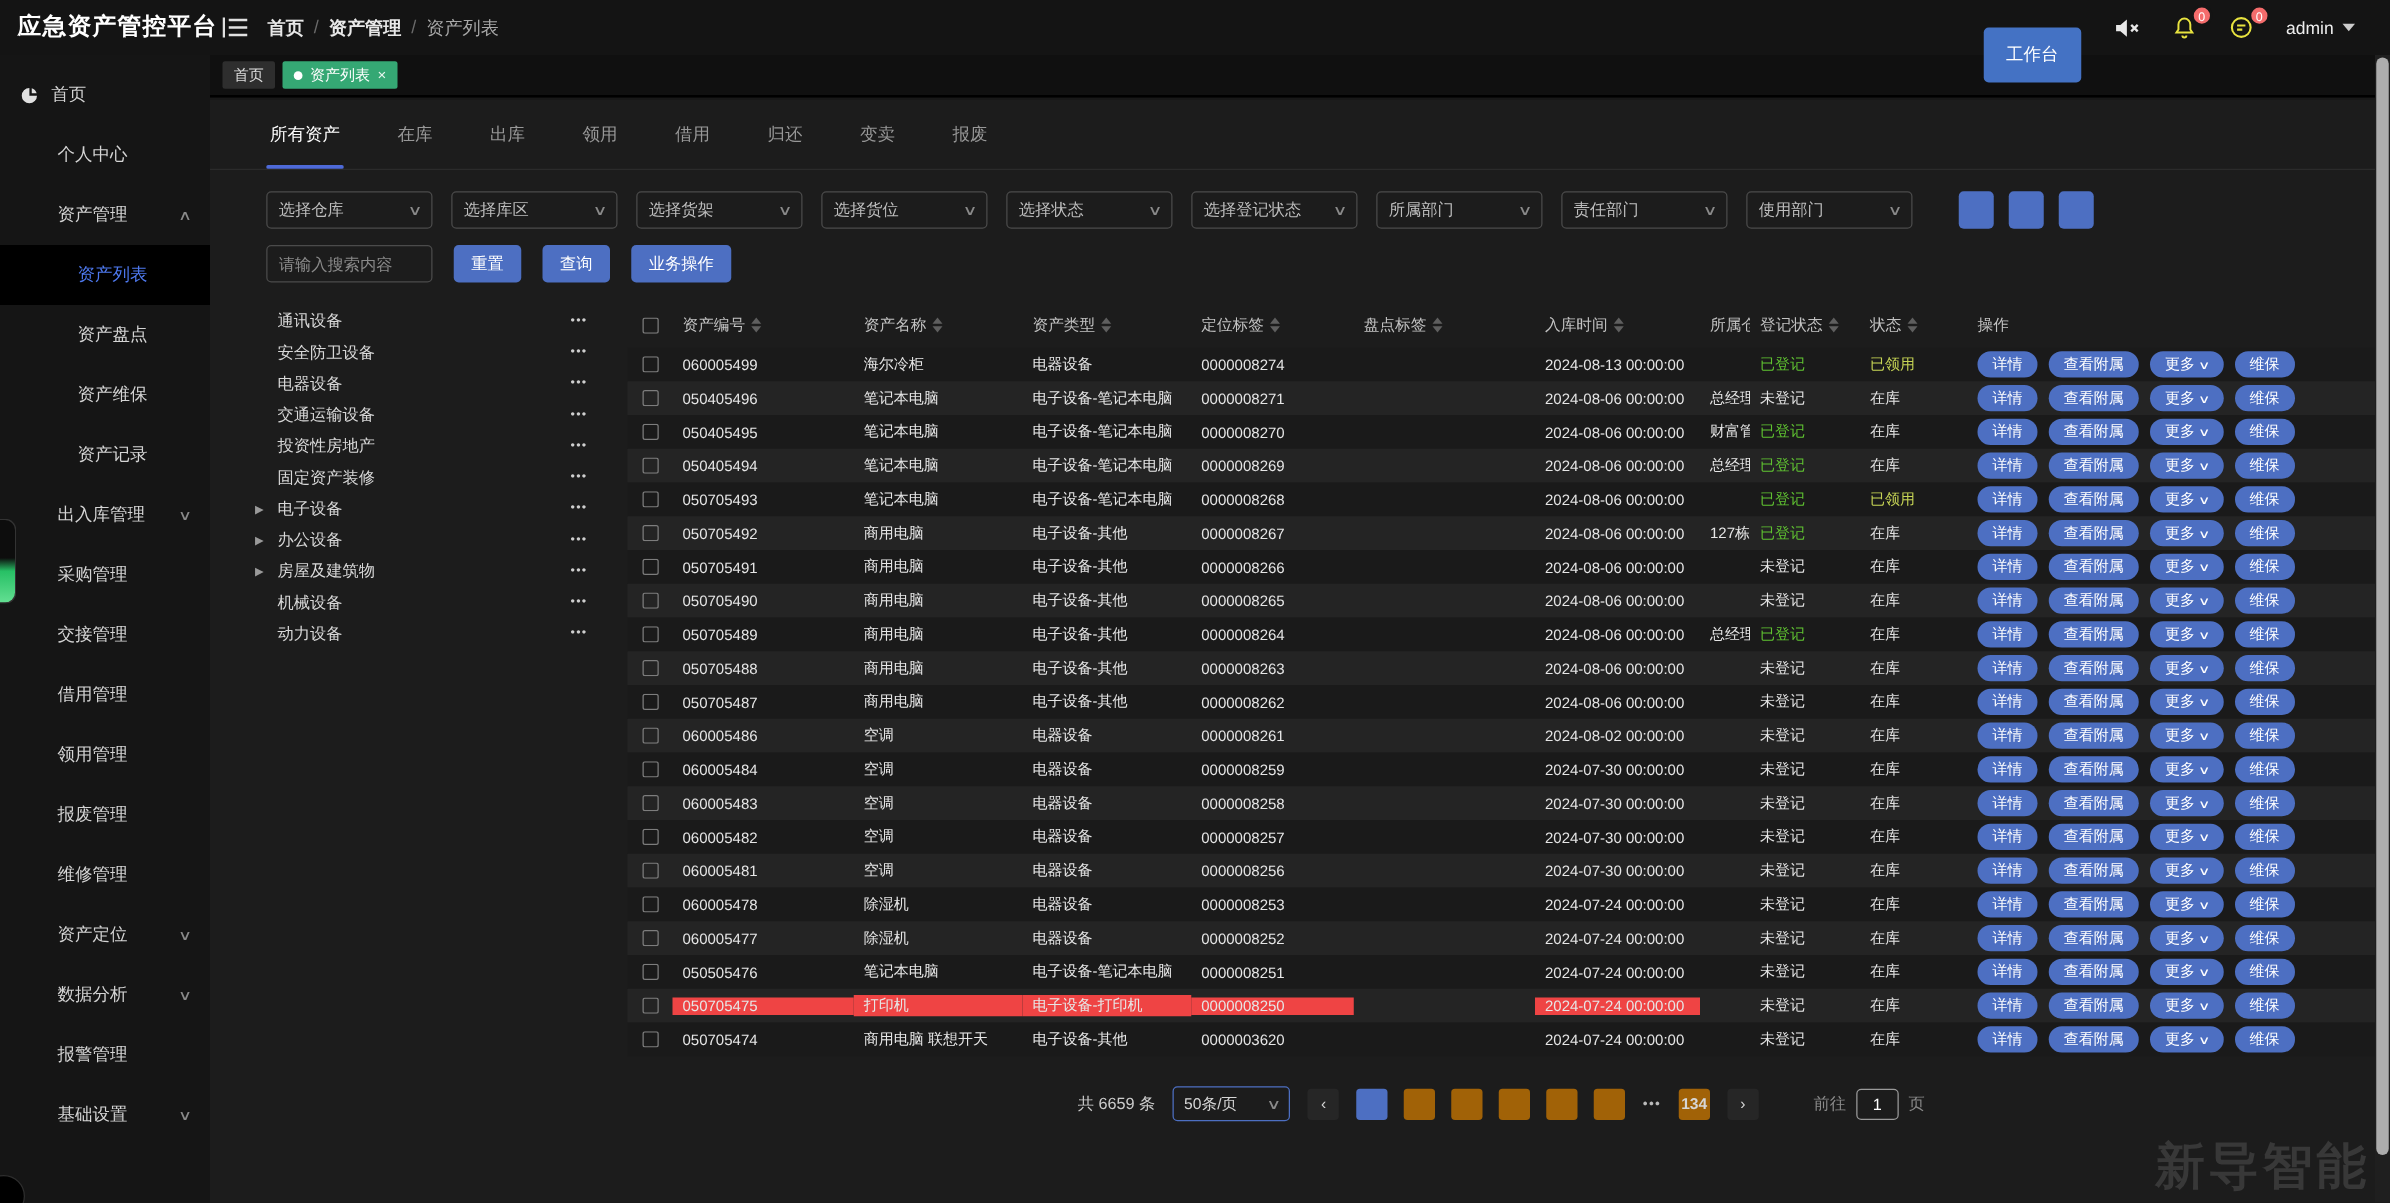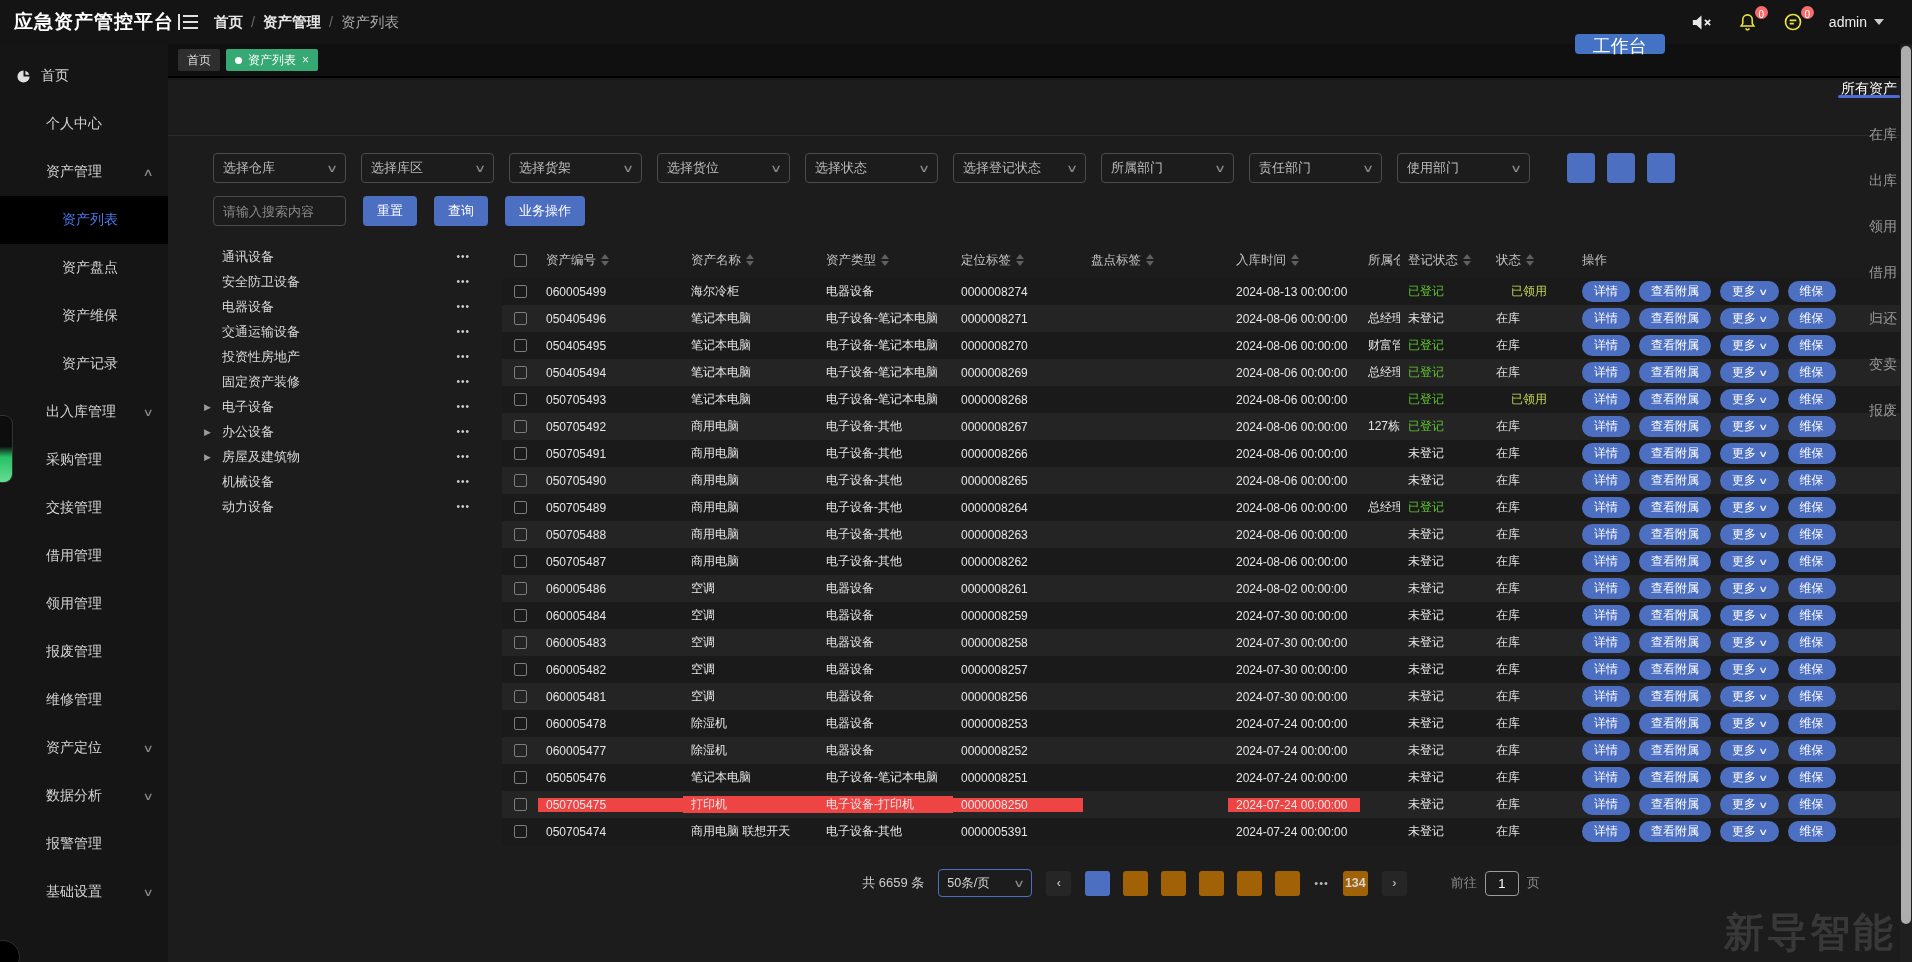--- a/index.html
+++ b/index.html
@@ -8,21 +8,21 @@
 
   
   #topbar { position:absolute; left:0; top:0; width:1912px; height:44px; background:#141414; z-index:5; }
   #logo { position:absolute; left:14px; top:0; height:44px; line-height:44px; font-size:19px; font-weight:bold; color:#fff; letter-spacing:1px; }
   #hamburger { position:absolute; left:178px; top:13px; width:20px; height:18px; cursor:pointer; }
   #breadcrumb { position:absolute; left:214px; top:0; height:44px; display:flex; align-items:center; gap:8px; font-size:14.5px; }
   .crumb { color:#e8e8e8; font-weight:bold; }
   .crumb.last { color:#a8a8a8; font-weight:normal; }
   .crumb-sep { color:#6a6a6a; }
   #topbar-right { position:absolute; right:28px; top:0; height:44px; display:flex; align-items:center; gap:26px; }
-  .btn-workbench { background:#4472c4; color:#fff; border:none; border-radius:4px; height:20px; padding:0 18px; font-size:18px; cursor:pointer;margin-top:44px; }
+  .btn-workbench { background:#4472c4; color:#fff; border:none; border-radius:4px; height:44px; padding:0 18px; font-size:14px; cursor:pointer;margin-top:44px; }
   .icon-wrap { position:relative; display:flex; align-items:center; }
   .badge { position:absolute; top:-8px; right:-13px; min-width:17px; height:17px; border-radius:9px; background:#f56c6c; color:#fff;
     font-size:10px; line-height:17px; text-align:center; border:2px solid #141414; padding:0 2px; }
   #user { display:flex; align-items:center; gap:7px; font-size:14px; color:#eee; cursor:pointer; }
   .caret-down { width:0; height:0; border-left:5px solid transparent; border-right:5px solid transparent; border-top:6px solid #ccc; }
 
   
   #sidebar { position:absolute; left:0; top:44px; width:168px; height:918px; background:#151515; padding-top:8px; z-index:4; }
   .s-item { height:48px; display:flex; align-items:center; font-size:14px; color:#d4d4d4; cursor:pointer; }
   .s-item.ind0 { padding-left:16px; gap:10px; }
@@ -35,21 +35,21 @@
   
   #tagbar { position:absolute; left:168px; top:44px; right:12px; height:34px; background:#101010; display:flex; align-items:center;
     gap:6px; padding-left:10px; border-bottom:2px solid #000; z-index:3; }
   .tagv { height:22px; display:flex; align-items:center; gap:6px; padding:0 9px; font-size:12px; background:#2e2e2e; color:#ddd; border-radius:2px; cursor:pointer; }
   .tagv.active { background:#35a874; color:#fff; }
   .tag-dot { width:7px; height:7px; border-radius:50%; background:#fff; }
   .tag-close { font-size:12px; color:#eaf7f0; }
 
   
   #content { position:absolute; left:168px; top:80px; right:12px; bottom:0; background:#1c1c1c; }
-  #tabs { height:56px; display:flex; align-items:flex-end; gap:28px; padding-left:45px; border-bottom:1px solid #2b2b2b;flex-direction:column; }
+  #tabs { height:56px; display:flex; align-items:flex-start; gap:40px; padding-left:45px; border-bottom:1px solid #2b2b2b; }
   .tab { position:relative; height:100%; display:flex; align-items:center; font-size:14px; color:#979797; cursor:pointer; padding:0 3px; }
   .tab.active { color:#fff; }
   .tab.active::after { content:""; position:absolute; left:0; right:0; bottom:0; height:3px; background:#4e6ad8; border-radius:2px; }
 
   .filter-row { display:flex; padding-left:45px; }
   #filter-row1 { margin-top:17px; gap:15px; }
   #filter-row2 { margin-top:13px; gap:17px; }
   .select { width:133px; height:30px; border:1px solid #4b4b4b; border-radius:4px; display:flex; align-items:center;
     padding:0 9px; font-size:13px; color:#bdbdbd; background:#1c1c1c; cursor:pointer; }
   .sel-label { flex:1; white-space:nowrap; overflow:hidden; }
@@ -78,21 +78,21 @@
   .sort .up { border-bottom:5px solid #5f5f5f; }
   .sort .dn { border-top:5px solid #5f5f5f; }
   .trow { height:27px; font-size:12px; color:#e6e6e6; }
   .trow:nth-child(odd) { background:#1a1a1a; }
   .trow:nth-child(even) { background:#242424; }
   .cell { padding-left:8px; white-space:nowrap; overflow:hidden; }
   .trow.highlight > .cell:nth-child(n+2):nth-child(-n+8) { background:#ef4444; }
   .checkbox { display:inline-block; width:13px; height:13px; border:1px solid #7d7d7d; border-radius:2px; background:transparent; cursor:pointer; }
   .c-check { display:flex; align-items:center; justify-content:center; padding-left:0; }
   .green { color:#5fc131; }
-  .lime { color:#c6d455;margin-left:15px; }
+  .lime { color:#c6d455; }
   .plain { color:#e3e3e3; }
   .c-ops { display:flex; gap:9px; align-items:center; overflow:visible; }
   .pill { background:#4d6fc2; color:#fff; border:none; border-radius:11px; height:21px; padding:0 12px; font-size:12px;
     display:flex; align-items:center; gap:4px; cursor:pointer; white-space:nowrap; }
   .pchev { font-size:9px; transform:scaleX(1.5); }
 
   
   #pagination { display:flex; align-items:center; justify-content:center; gap:14px; margin-top:24px; font-size:13px; color:#ccc; }
   .pg-select { width:94px; height:28px; border:1px solid #4d6fc2; border-radius:4px; display:flex; align-items:center;
     padding:0 8px; font-size:12.5px; color:#d6d6d6; cursor:pointer; }
@@ -953,21 +953,21 @@
               <button class="pill">维保</button>
             </div>
           </div>
           <div class="trow">
             <div class="cell c-check">
               <span class="checkbox"></span>
             </div>
             <div class="cell">050705474</div>
             <div class="cell">商用电脑 联想开天</div>
             <div class="cell">电子设备-其他</div>
-            <div class="cell">0000005391</div>
+            <div class="cell">0000003620</div>
             <div class="cell"></div>
             <div class="cell">2024-07-24 00:00:00</div>
             <div class="cell"></div>
             <div class="cell"><span class="plain">未登记</span></div>
             <div class="cell"><span class="plain">在库</span></div>
             <div class="cell c-ops">
               <button class="pill">详情</button>
               <button class="pill">查看附属</button>
               <button class="pill">
                 <span>更多</span>

